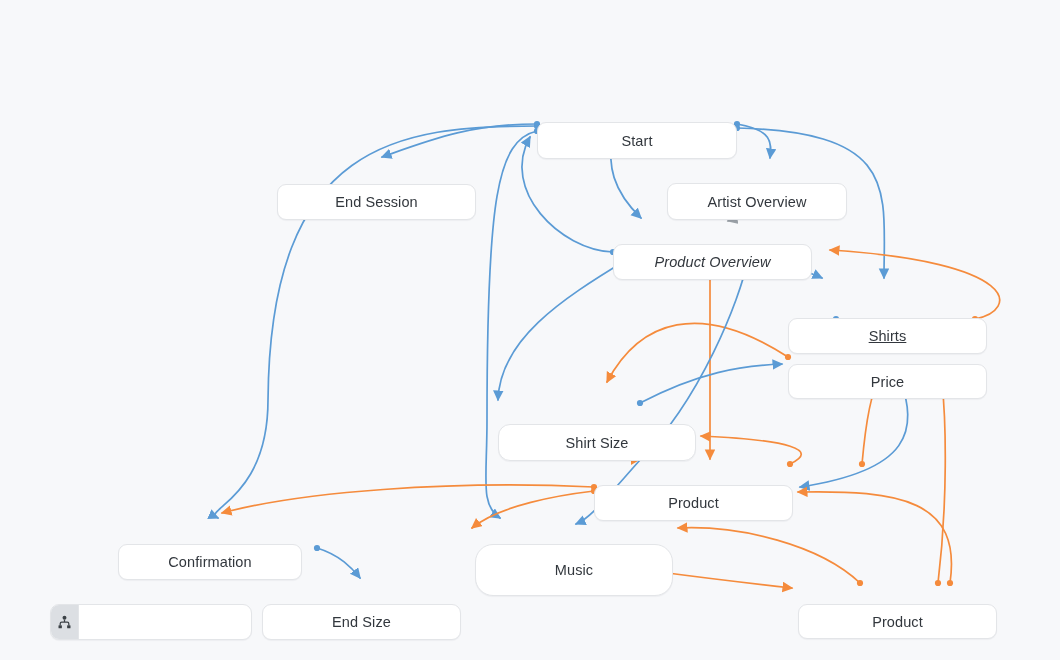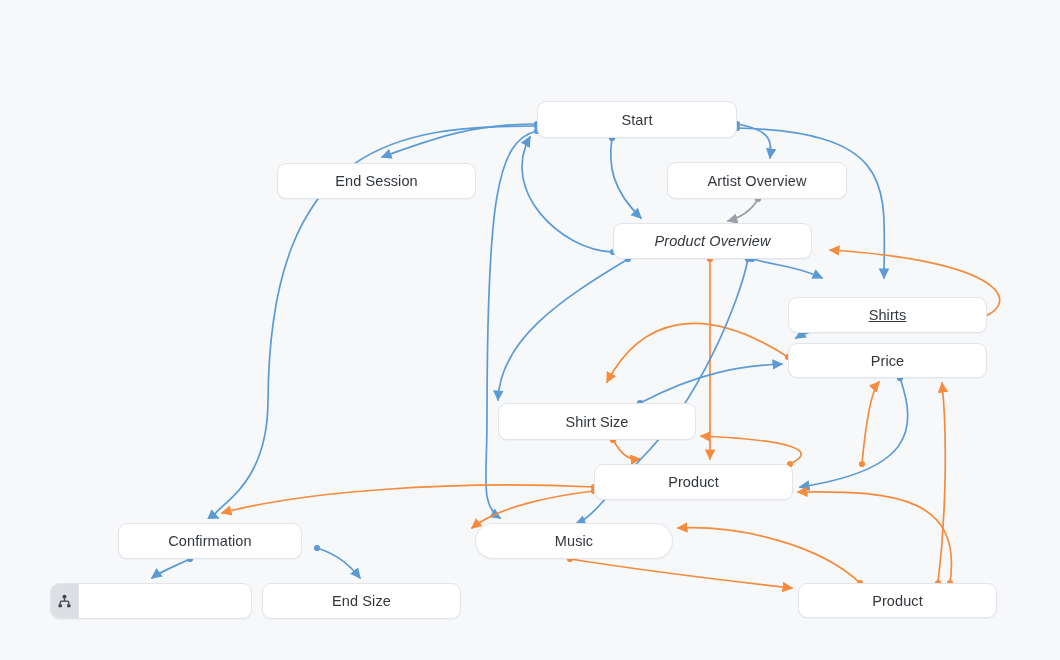--- a/index.html
+++ b/index.html
@@ -37,20 +37,21 @@
     box-shadow: 0 1px 1px rgba(16,24,40,0.045);
     display: flex;
     align-items: center;
     justify-content: center;
     color: #32373d;
     font-size: 14.5px;
     font-family: "Liberation Sans", sans-serif;
     letter-spacing: 0.1px;
     overflow: hidden;
     cursor: pointer;
+    margin-top: 21px;
   }
   .node .label {
     display: block;
     text-align: center;
     width: 100%;
     padding: 0 28px;
     box-sizing: border-box;
     pointer-events: none;
   }
   .node.has-icon .label {
@@ -165,30 +166,30 @@
       </div>
       <div class="node" style="left: 613px; top: 223px; width: 199px; height: 36px; font-style: italic;">
         <span class="label">Product Overview</span>
       </div>
       <div class="node" style="left: 788px; top: 297px; width: 199px; height: 36px; text-decoration: underline;">
         <span class="label">Shirts</span>
       </div>
       <div class="node" style="left: 788px; top: 343px; width: 199px; height: 35px;">
         <span class="label">Price</span>
       </div>
-      <div class="node" style="left: 498px; top: 403px; width: 198px; height: 37px;">
+      <div class="node" style="left: 498px; top: 403px; width: 198px; height: 37px; border-radius: 12px;">
         <span class="label">Shirt Size</span>
       </div>
       <div class="node" style="left: 594px; top: 464px; width: 199px; height: 36px;">
         <span class="label">Product</span>
       </div>
       <div class="node" style="left: 118px; top: 523px; width: 184px; height: 36px;">
         <span class="label">Confirmation</span>
       </div>
-      <div class="node" style="left: 475px; top: 523px; width: 198px; height: 36px; border-radius: 18px;">
+      <div class="node" style="left: 475px; top: 523px; width: 198px; height: 52px; border-radius: 18px;">
         <span class="label">Music</span>
       </div>
       <div class="node has-icon" style="left: 50px; top: 583px; width: 202px; height: 36px;">
         <div class="node-icon-box">
           <svg width="15" height="15" viewBox="0 0 16 16" aria-hidden="true">
             <circle cx="8" cy="3" r="2.1" fill="#3c4247"></circle>
             <path d="M8 5.1 L8 7.6 M3.4 11 L3.4 9.2 Q3.4 7.6 5 7.6 L11 7.6 Q12.6 7.6 12.6 9.2 L12.6 11" stroke="#3c4247" stroke-width="1.35" fill="none"></path>
             <rect x="1.6" y="10.9" width="3.6" height="3.3" rx="0.6" fill="#3c4247"></rect>
             <rect x="10.8" y="10.9" width="3.6" height="3.3" rx="0.6" fill="#3c4247"></rect>
           </svg>

